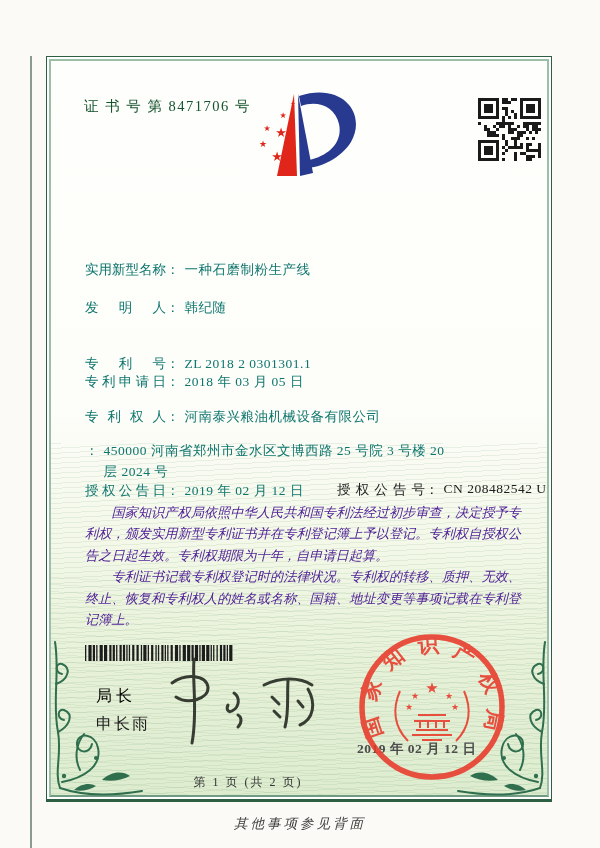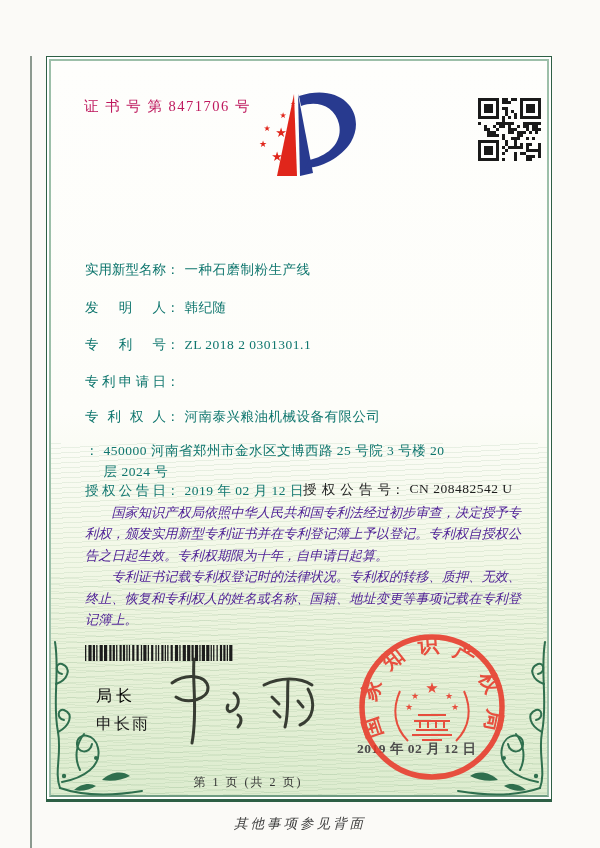--- a/index.html
+++ b/index.html
@@ -10,31 +10,31 @@
 
   .frame{position:absolute;left:46px;top:56px;width:506px;height:746px;
          border:1.6px solid #2d5f45;border-bottom-width:3px;box-sizing:border-box;padding:2px;background:#fff;}
   .frame-inner{width:100%;height:100%;box-sizing:border-box;border:2.5px solid #9cbfa9;border-bottom-color:#6f9c82;
          background:linear-gradient(180deg,#fefefc 0%,#fdfdf9 48%,#f3f8e8 66%,#e7f1d8 82%,#ddeccf 100%);position:relative;overflow:hidden;}
   .waves{position:absolute;left:0;right:0;top:52%;bottom:0;
          background:repeating-linear-gradient(177deg,rgba(118,164,118,.14) 0 1px,transparent 1px 5px);}
   .waves2{position:absolute;left:0;right:0;top:70%;bottom:0;
          background:repeating-linear-gradient(183deg,rgba(100,150,100,.10) 0 1px,transparent 1px 7px);}
 
-  .cert-no{position:absolute;left:84px;top:97px;font-size:14.5px;color:#be185d;letter-spacing:1.5px;}
+  .cert-no{position:absolute;left:84px;top:97px;font-size:14.5px;color:#14532d;letter-spacing:1.5px;}
 
   .title{position:absolute;left:0;top:182px;width:600px;text-align:center;font-size:31px;font-weight:700;
          color:#111;letter-spacing:6px;text-indent:6px;}
 
   .frow{position:absolute;left:85px;width:440px;display:flex;font-size:13.5px;color:#0f766e;line-height:1.55;}
   .flabel{flex:none;width:81px;text-align:justify;text-align-last:justify;}
   .fcolon{flex:none;margin-right:5px;}
   .fvalue{flex:1;letter-spacing:.5px;}
   .grant-right{position:absolute;left:303px;top:481px;display:flex;font-size:13.5px;color:#1d1d1d;}
-  .grant-right .flabel{width:88px;}
+  .grant-right .flabel{width:88px;padding-left:34px;}
 
   .bodytext{position:absolute;left:85px;top:502px;width:436px;font-size:13.2px;line-height:1.62;color:#4c1d95;
             font-style:italic;text-align:justify;}
   .bodytext p{margin:0;text-indent:2em;}
 
   .director-label{position:absolute;left:96px;top:686px;font-size:16px;color:#000000;letter-spacing:4px;}
   .director-name{position:absolute;left:96px;top:714px;font-size:16px;color:#1c1c1c;letter-spacing:2px;}
 
   .seal-date{position:absolute;left:357px;top:740px;font-size:13.5px;font-weight:600;color:#4c4c4c;letter-spacing:.5px;}
 
@@ -233,28 +233,29 @@
   <div class="frow" style="top:260px">
     <span class="flabel">实用新型名称</span>
       <span class="fcolon">：</span>
       <span class="fvalue">一种石磨制粉生产线</span>
   </div>
   <div class="frow" style="top:298px">
     <span class="flabel">发明人</span>
       <span class="fcolon">：</span>
       <span class="fvalue">韩纪随</span>
   </div>
-  <div class="frow" style="top:335px">
+  <div class="frow" style="top:354px">
     <span class="flabel">专利号</span>
       <span class="fcolon">：</span>
       <span class="fvalue">ZL 2018 2 0301301.1</span>
   </div>
   <div class="frow" style="top:372px">
     <span class="flabel">专利申请日</span>
       <span class="fcolon">：</span>
+      <span class="fvalue">2018 年 03 月 05 日</span>
   </div>
   <div class="frow" style="top:407px">
     <span class="flabel">专利权人</span>
       <span class="fcolon">：</span>
       <span class="fvalue">河南泰兴粮油机械设备有限公司</span>
   </div>
   <div class="frow" style="top:441px">
       <span class="fcolon">：</span>
       <span class="fvalue" style="max-width:348px">450000 河南省郑州市金水区文博西路 25 号院 3 号楼 20 层 2024 号</span>
   </div>

